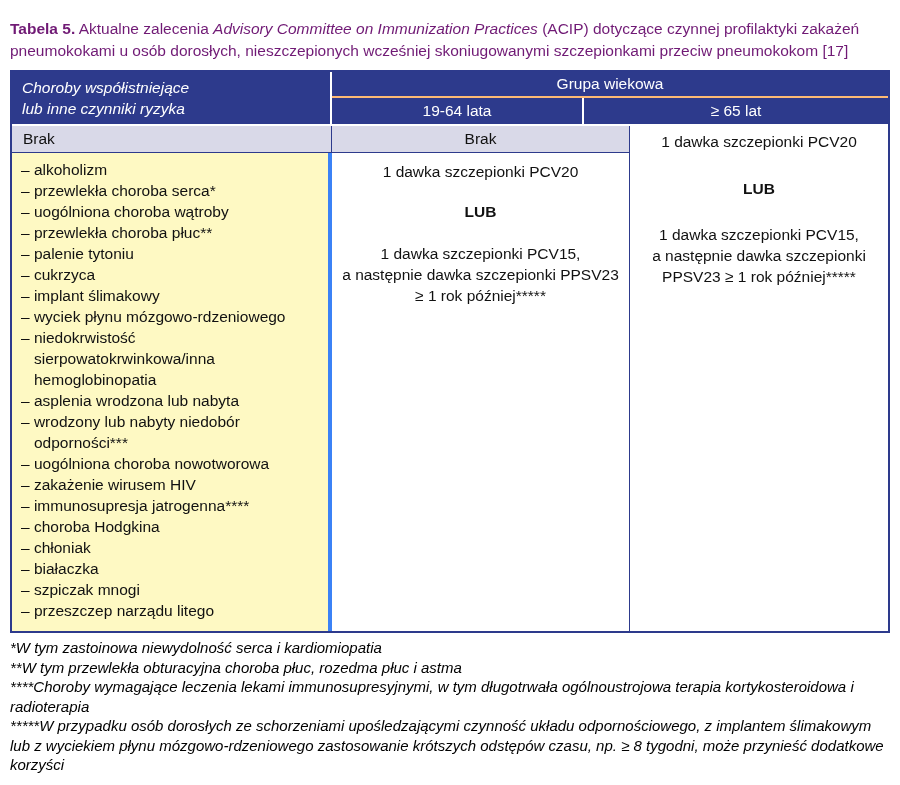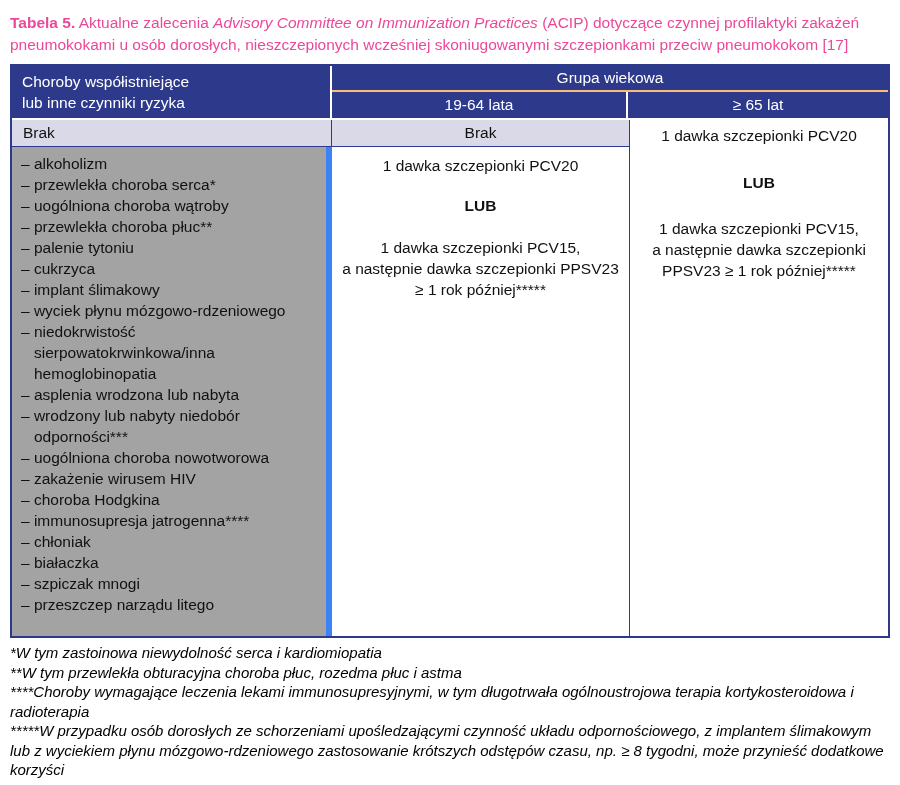--- a/index.html
+++ b/index.html
@@ -9,22 +9,22 @@
     font-family: "Liberation Sans", sans-serif;
     color: #111111;
     overflow: hidden;
   }
   .page { padding: 8px 10px 0 10px; width: 900px; }
 
   
   .caption {
     font-size: 15.5px;
     line-height: 22px;
-    color: #ec4899;
-    margin: 4px 0 8px 0;
+    color: #701a75;
+    margin: 10px 0 8px 0;
     width: 880px;
   }
   .caption .b { font-weight: bold; }
   .caption .i { font-style: italic; }
 
   
   .tbl {
     width: 880px;
     border: 2px solid #2d3a8c;
     background: #fff;
@@ -37,30 +37,31 @@
     font-size: 15.5px;
   }
   .th-col1 {
     width: 320px;
     border-right: 2px solid #ffffff;
     padding: 5px 10px;
     display: flex;
     flex-direction: column;
     justify-content: center;
     line-height: 21px;
+    font-style: italic;
   }
   .th-right { flex: 1; display: flex; flex-direction: column; }
   .th-group {
     height: 26px;
     display: flex; align-items: center; justify-content: center;
     border-bottom: 2px solid #fdba74;
   }
   .th-sub { flex: 1; display: flex; height: 25px; }
   .th-age1 {
-    width: 296px;
+    width: 252px;
     border-right: 2px solid #ffffff;
     display: flex; align-items: center; justify-content: center; text-align: center;
   }
   .th-age2 { flex: 1; display: flex; align-items: center; justify-content: center; }
 
   .tbody {
     display: grid;
     grid-template-columns: 320px 298px 1fr;
     grid-template-rows: 27px auto;
     font-size: 15.5px;
@@ -81,23 +82,23 @@
     display: flex; align-items: center; justify-content: center;
   }
   .c-65 {
     grid-column: 3; grid-row: 1 / span 3;
     background: #ffffff;
     text-align: center;
     padding: 5px 6px 0 6px;
   }
   .c-list {
     grid-column: 1; grid-row: 2;
-    border-right: 6px solid #3b82f6;
-    padding: 6px 8px 21px 9px;
-    background: #a3a3a3;
+    border-right: 4px solid #3b82f6;
+    padding: 6px 8px 10px 9px;
+    background: #fef9c3;
   }
   .c-1964 {
     grid-column: 2; grid-row: 2;
     border-right: 1px solid #2d3a8c;
     text-align: center;
     padding-top: 8px;
     background: #fff;
   }
 
   .risk-item {
@@ -164,22 +165,22 @@
         <div class="risk-item">– przewlekła choroba płuc**</div>
         <div class="risk-item">– palenie tytoniu</div>
         <div class="risk-item">– cukrzyca</div>
         <div class="risk-item">– implant ślimakowy</div>
         <div class="risk-item">– wyciek płynu mózgowo-rdzeniowego</div>
         <div class="risk-item">– niedokrwistość sierpowatokrwinkowa/inna hemoglobinopatia</div>
         <div class="risk-item">– asplenia wrodzona lub nabyta</div>
         <div class="risk-item">– wrodzony lub nabyty niedobór odporności***</div>
         <div class="risk-item">– uogólniona choroba nowotworowa</div>
         <div class="risk-item">– zakażenie wirusem HIV</div>
+        <div class="risk-item">– immunosupresja jatrogenna****</div>
         <div class="risk-item">– choroba Hodgkina</div>
-        <div class="risk-item">– immunosupresja jatrogenna****</div>
         <div class="risk-item">– chłoniak</div>
         <div class="risk-item">– białaczka</div>
         <div class="risk-item">– szpiczak mnogi</div>
         <div class="risk-item">– przeszczep narządu litego</div>
       </div>
 
       <div class="c-1964">
         <div class="dose-line">1 dawka szczepionki PCV20</div>
         <div class="or-label">LUB</div>
         <div class="dose-line">1 dawka szczepionki PCV15,</div>

